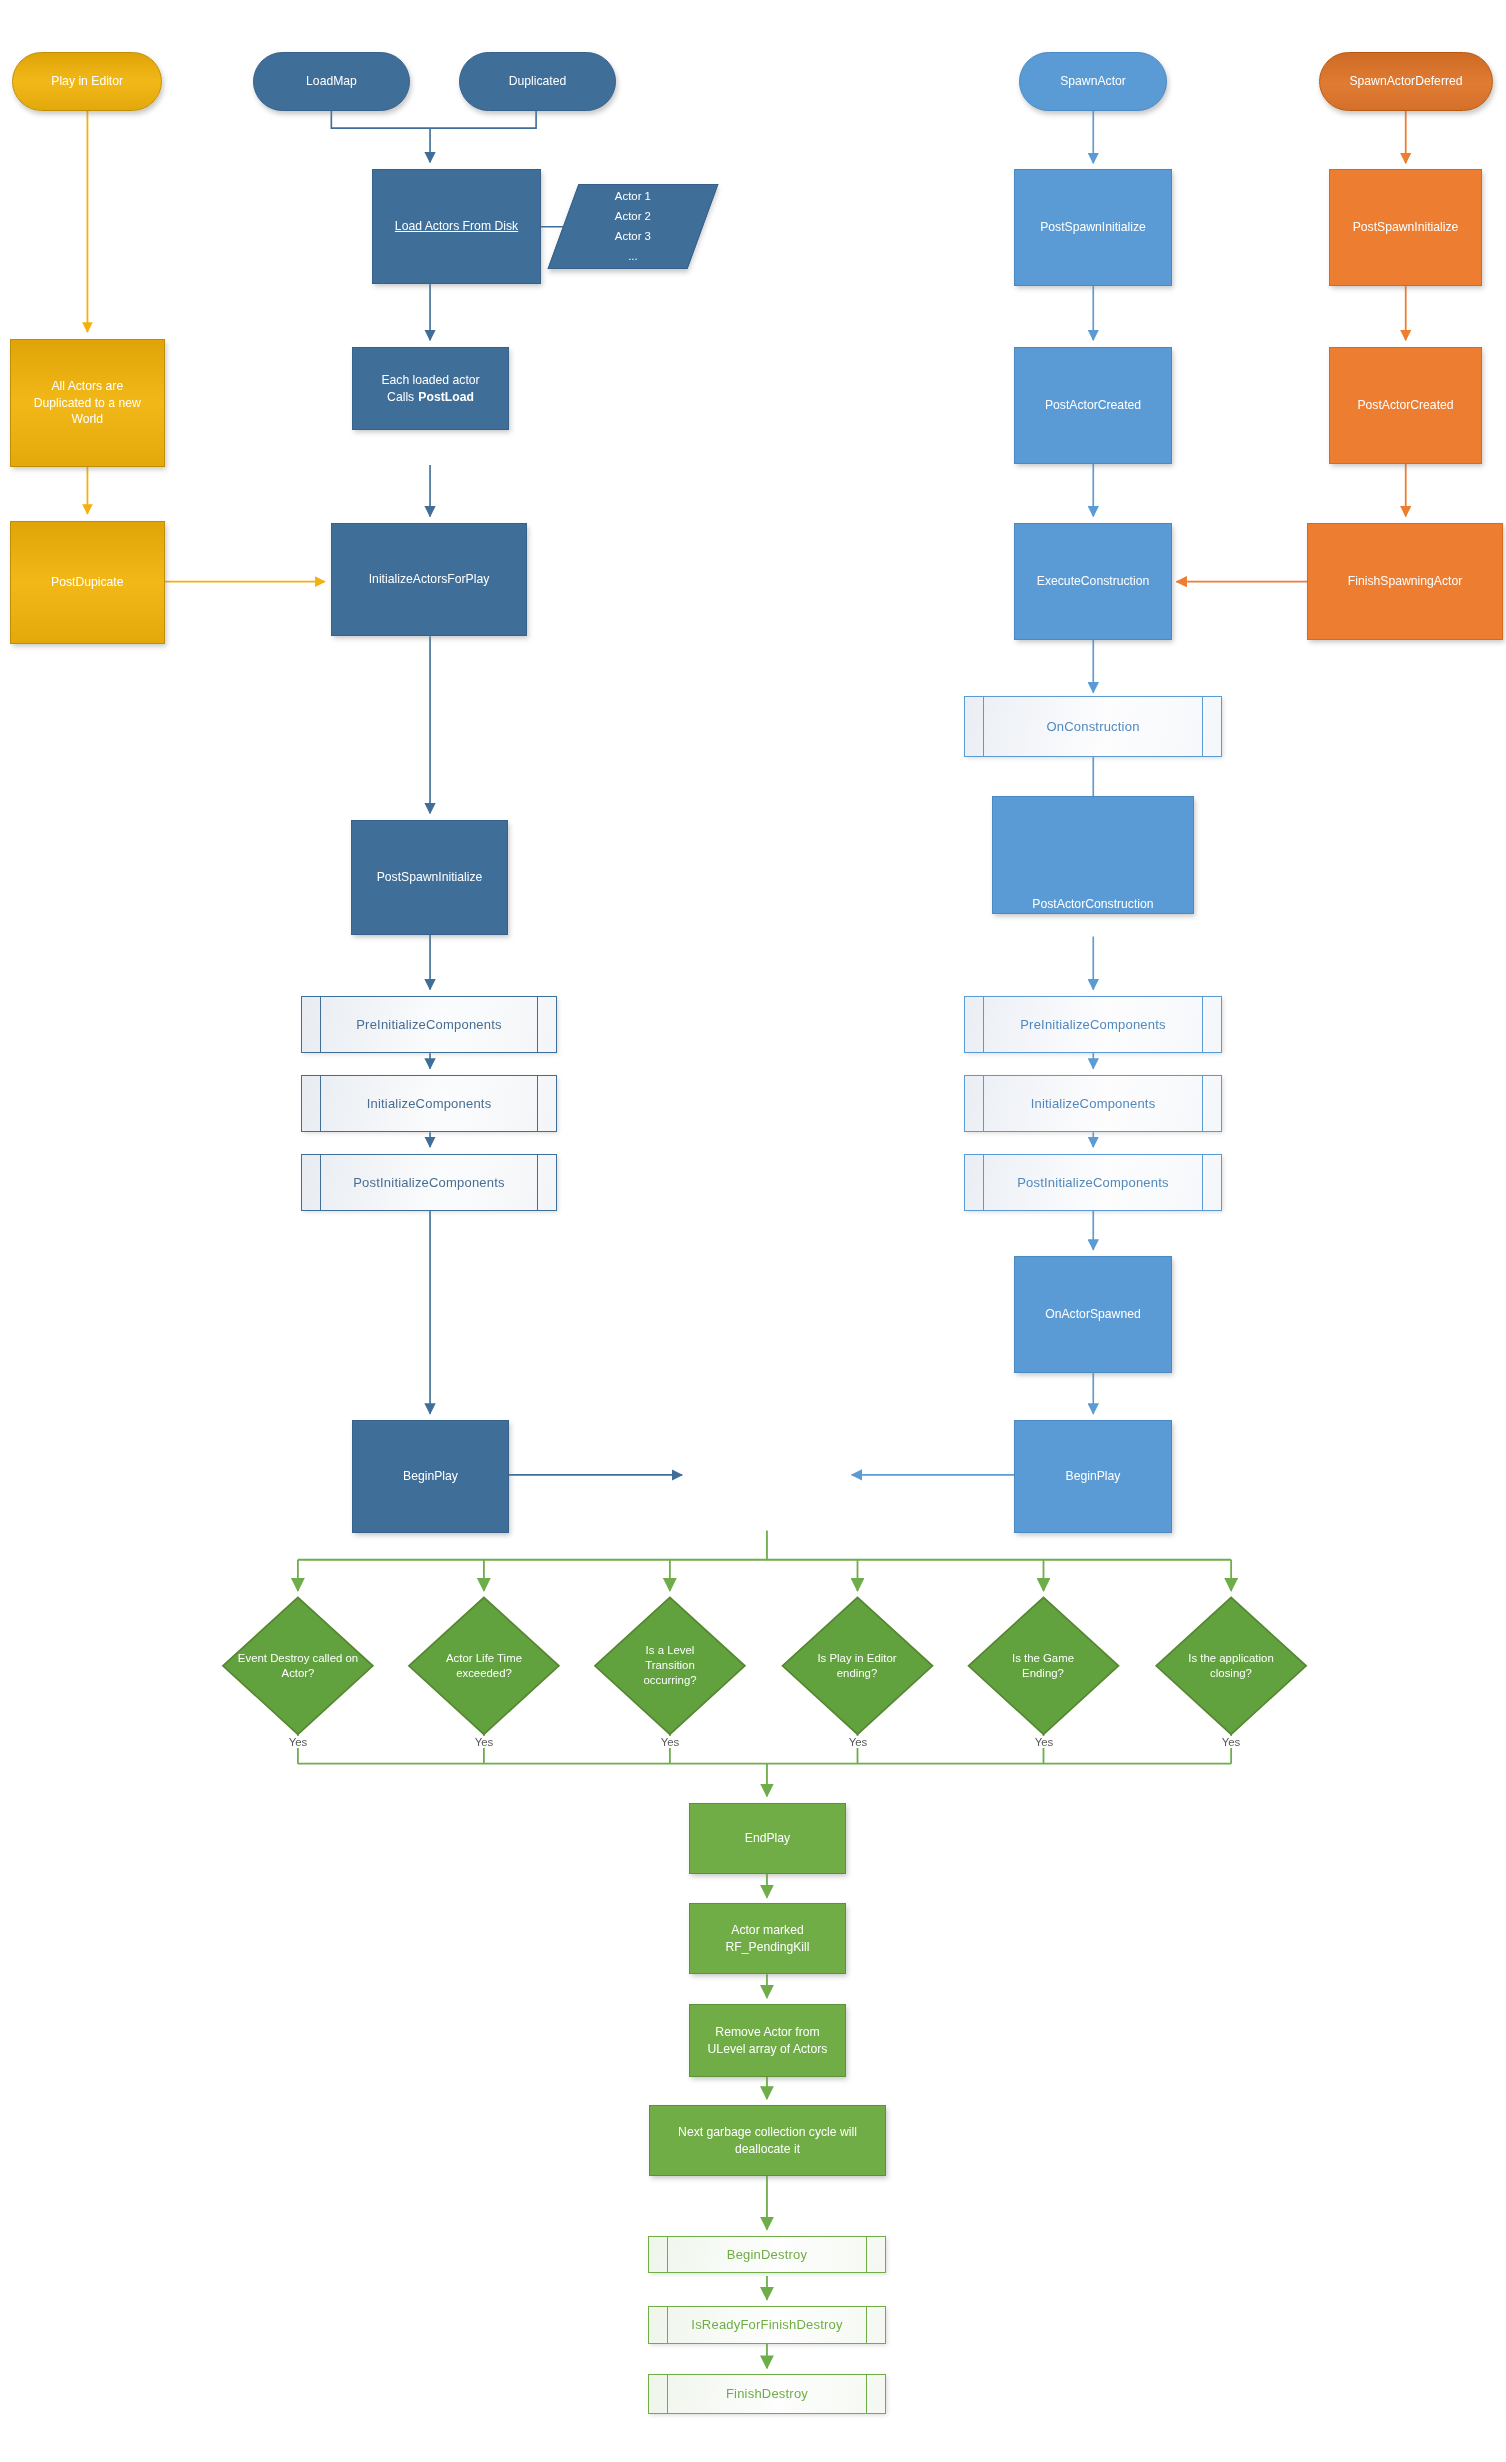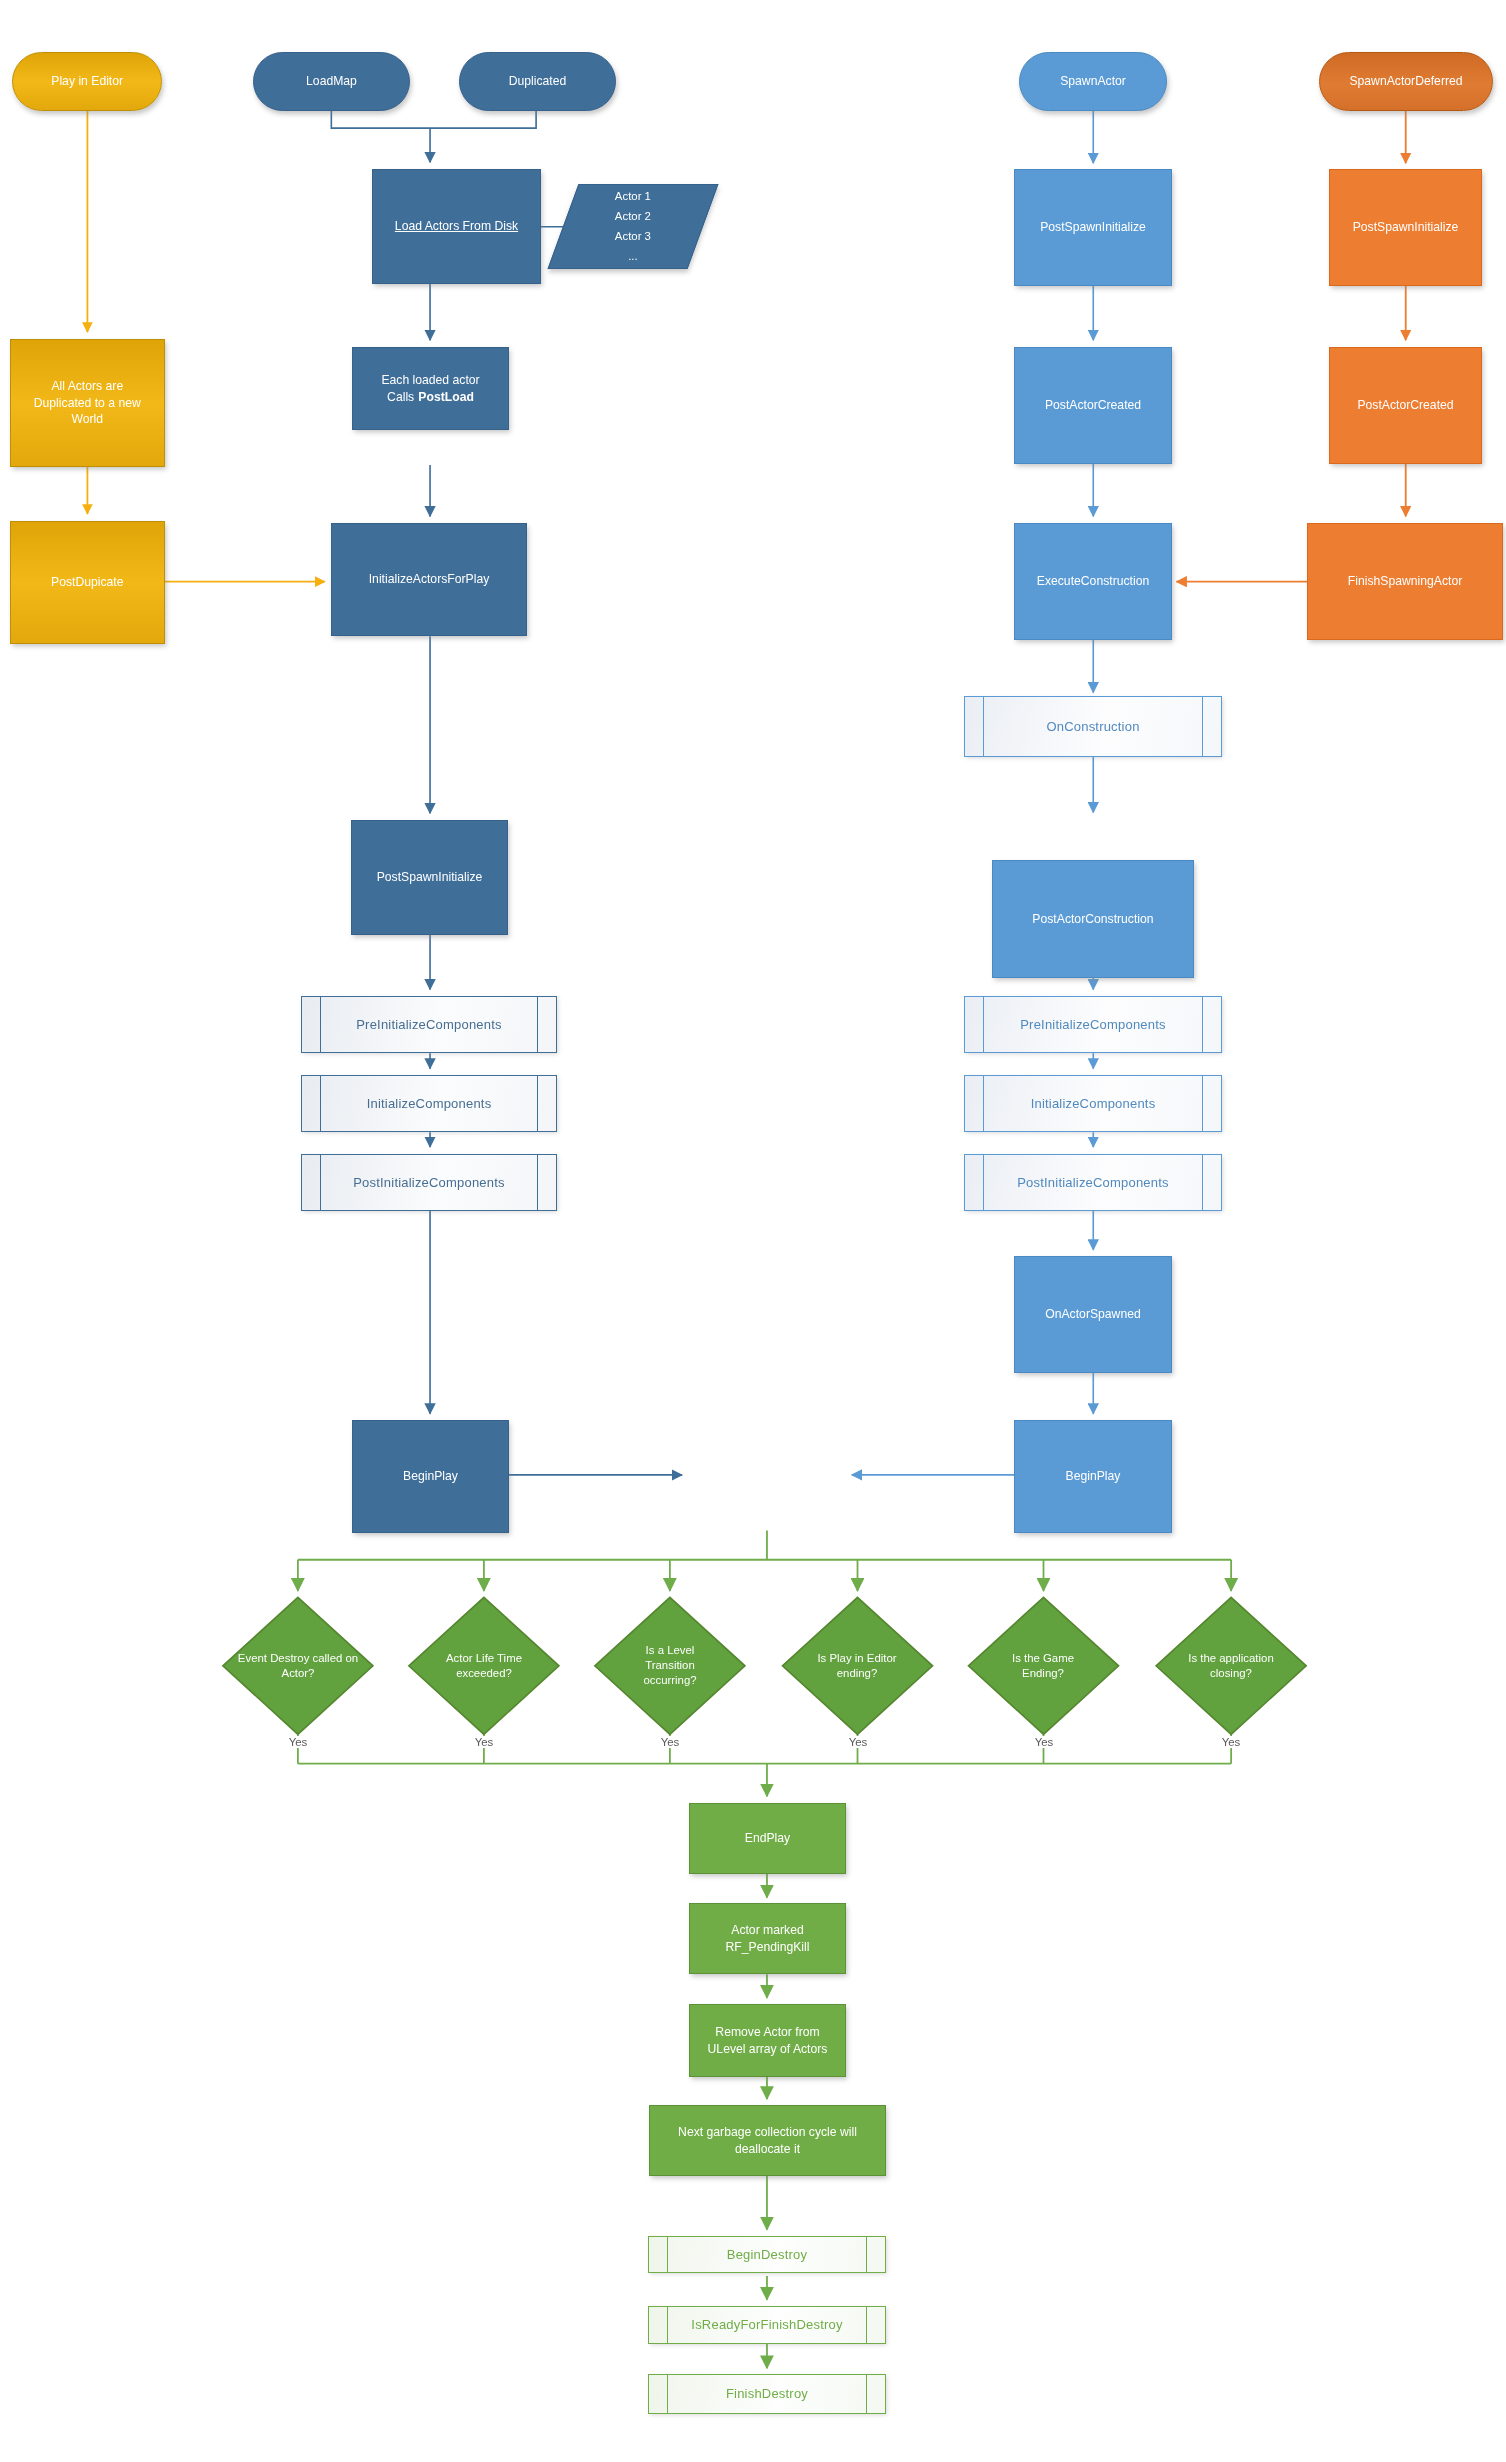--- a/index.html
+++ b/index.html
@@ -201,21 +201,21 @@
   </div>
   <div class="node solid mblue" style="left:1014px; top:347px; width:158px; height:117px;">
     <span>PostActorCreated</span>
   </div>
   <div class="node sub sub-m" style="left:964px; top:696px; width:258px; height:61px;">
     <span>OnConstruction</span>
   </div>
   <div class="node solid mblue" style="left:1014px; top:523px; width:158px; height:117px;">
     <span>ExecuteConstruction</span>
   </div>
-  <div class="node solid mblue" style="left:992px; top:860px; width:202px; height:118px;">
+  <div class="node solid mblue" style="left:992px; top:796px; width:202px; height:118px;justify-content:flex-end;">
     <span>PostActorConstruction</span>
   </div>
   <div class="node sub sub-m" style="left:964px; top:996px; width:258px; height:57px;">
     <span>PreInitializeComponents</span>
   </div>
   <div class="node sub sub-m" style="left:964px; top:1075px; width:258px; height:57px;">
     <span>InitializeComponents</span>
   </div>
   <div class="node sub sub-m" style="left:964px; top:1154px; width:258px; height:57px;">
     <span>PostInitializeComponents</span>

